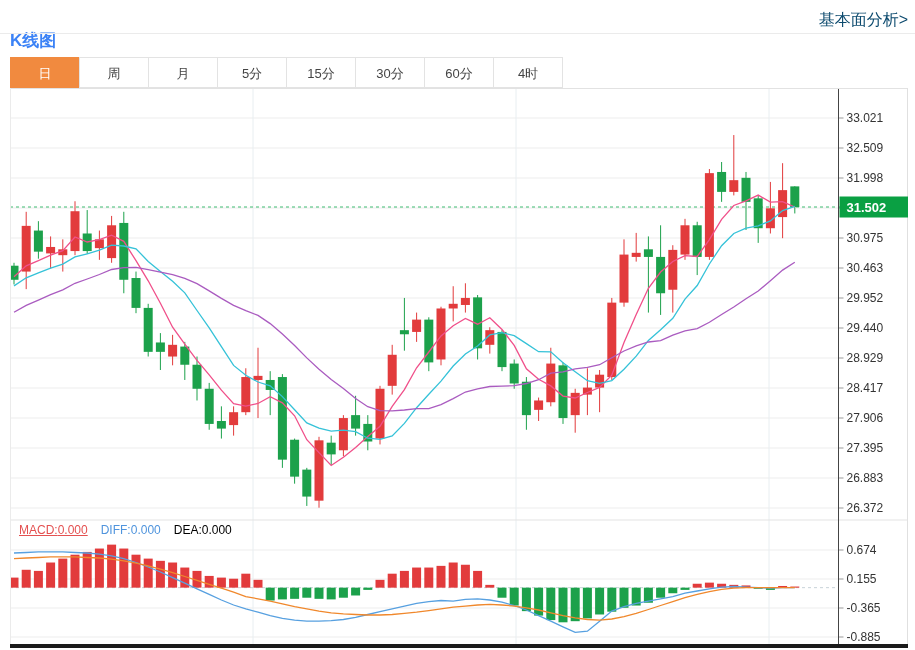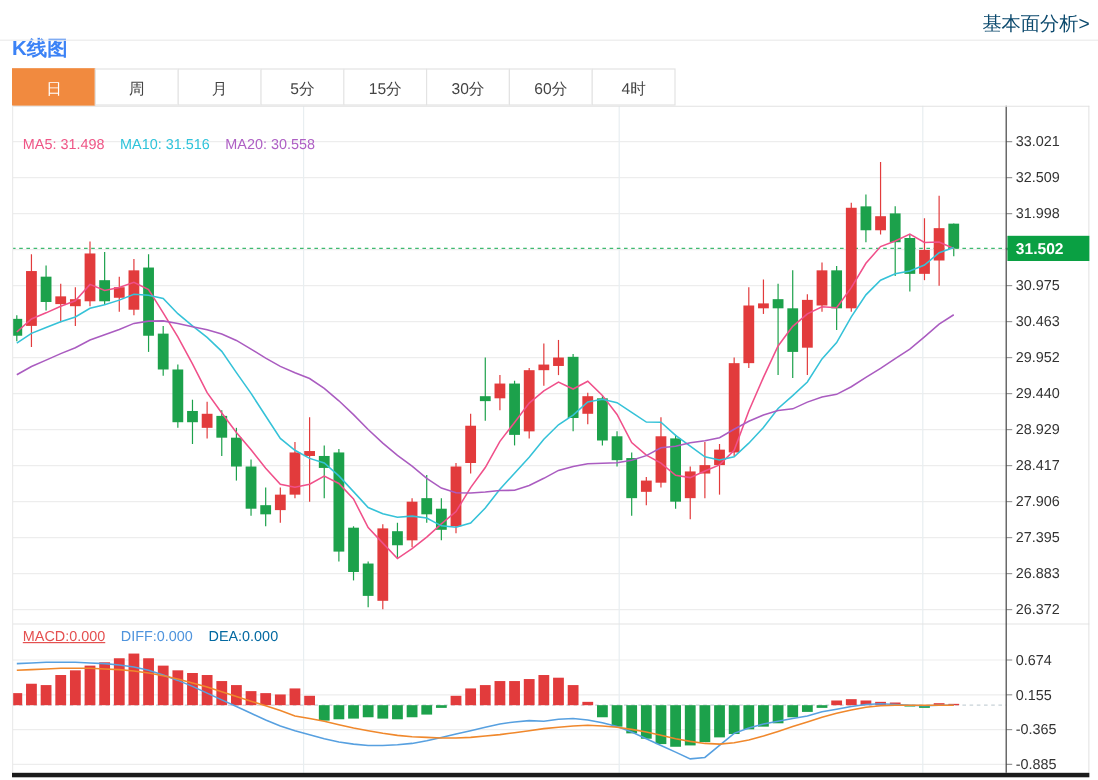--- a/index.html
+++ b/index.html
@@ -304,25 +304,20 @@
         <line x1="828.5" y1="0" x2="828.5" y2="556" stroke="#444444"></line>
         <line x1="0" y1="0.5" x2="898" y2="0.5" stroke="#e2e2e2"></line>
         <line x1="0.5" y1="0" x2="0.5" y2="556" stroke="#ebebeb"></line>
         <line x1="897.5" y1="0" x2="897.5" y2="556" stroke="#e0e0e0"></line>
         <rect x="0" y="556" width="898" height="4" fill="#1b1b1b"></rect>
         <rect x="829.5" y="108.50390625000004" width="68.5" height="21" fill="#0aa043"></rect>
         <text x="836.5" y="123.50390625000004" font-size="13" font-weight="bold" fill="#ffffff">31.502</text>
       </svg>
 
 
-    <div class="legend legend-ma">
-      <span class="it ma-it" style="color: rgb(239, 85, 134);"><span>MA5: </span><span>31.498</span></span>
-      <span class="it ma-it" style="color: rgb(47, 195, 218);"><span>MA10: </span><span>31.516</span></span>
-      <span class="it ma-it" style="color: rgb(174, 95, 196);"><span>MA20: </span><span>30.558</span></span>
-    </div>
 
     <div class="legend legend-macd">
       <span class="it macd-it" style="color: rgb(228, 80, 80); text-decoration: underline;"><span>MACD:</span><span>0.000</span></span>
       <span class="it macd-it" style="color: rgb(79, 148, 221);"><span>DIFF:</span><span>0.000</span></span>
-      <span class="it macd-it" style="color: #0369a1;"><span>DEA:</span><span>0.000</span></span>
+      <span class="it macd-it" style="color: #000000;"><span>DEA:</span><span>0.000</span></span>
     </div>
   </div>
 </div>
 
 </body></html>

